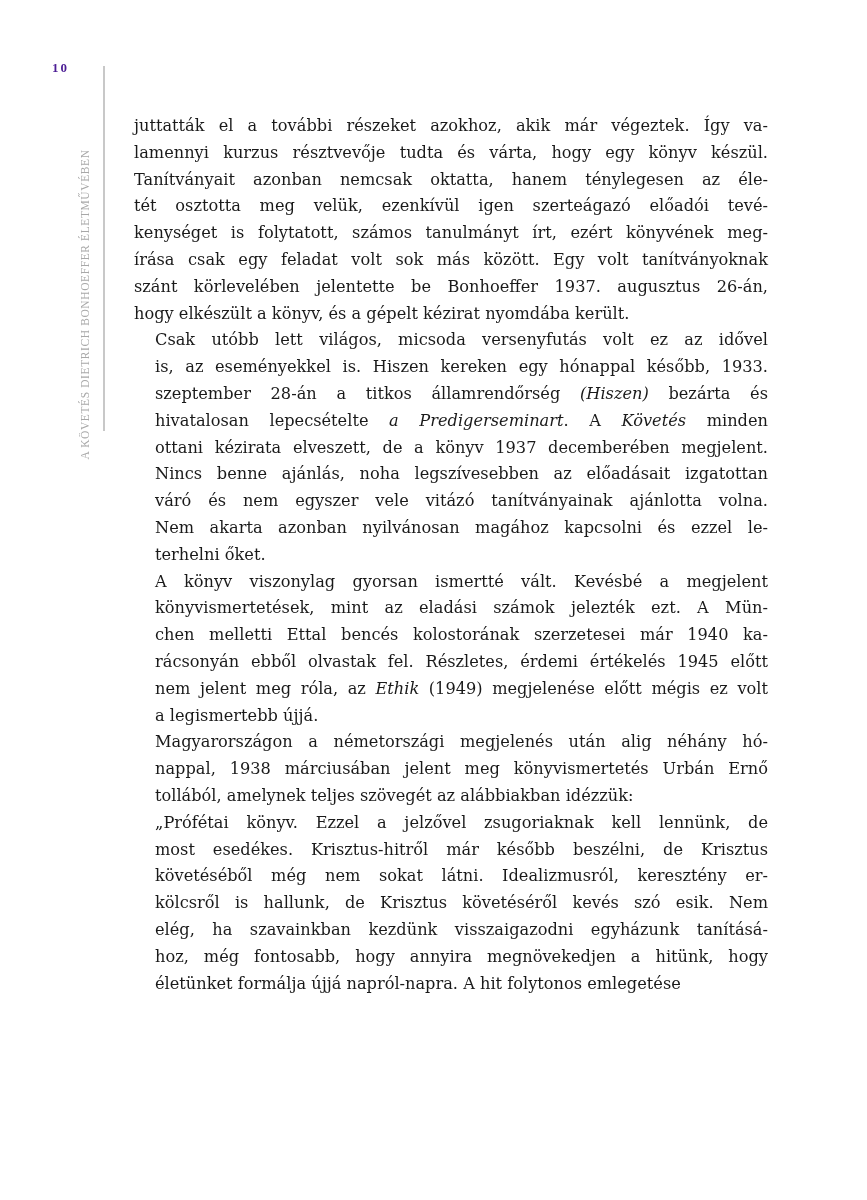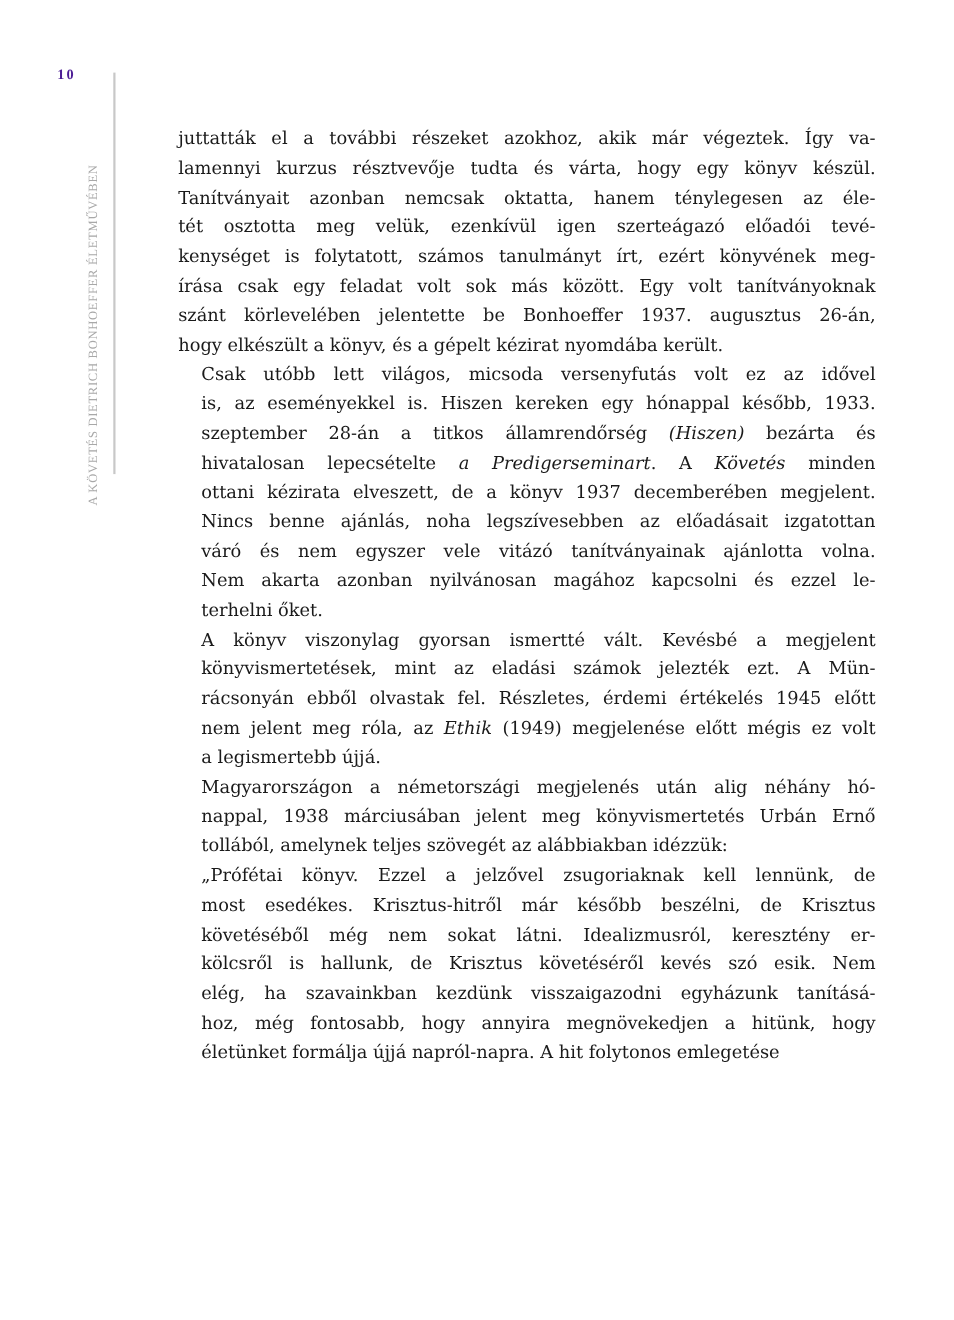--- a/index.html
+++ b/index.html
@@ -17,21 +17,20 @@
     position: absolute; left: 79px; top: 492px;
     transform-origin: 0 0; transform: rotate(-90deg);
     font-family: "Liberation Serif", serif; font-size: 11.5px; color: #a8a8a8;
     letter-spacing: 0.6px; white-space: nowrap; width: 375px; text-align: center;
   }
   .body-text {
     position: absolute; left: 134px; top: 113px; width: 634px;
     font-family: "DejaVu Serif", serif; font-size: 16.2px; line-height: 26.8px;
     color: #1a1a1a; text-align: justify; hyphens: manual;
     font-weight: 300;
-    margin-left: 28px;
   }
   .body-text p { margin: 0; text-indent: 21px; }
   .body-text p.first { text-indent: 0; }
   .line { display: block; text-align: justify; text-align-last: justify; white-space: nowrap; }
   .line.last { text-align-last: left; }
   em { font-style: italic; }
 </style>
 </head>
 <body>
 
@@ -57,20 +56,21 @@
       <span class="line">hivatalosan lepecsételte <em>a Predigerseminart</em>. A <em>Követés</em> minden</span>
       <span class="line">ottani kézirata elveszett, de a könyv 1937 decemberében megjelent.</span>
       <span class="line">Nincs benne ajánlás, noha legszívesebben az előadásait izgatottan</span>
       <span class="line">váró és nem egyszer vele vitázó tanítványainak ajánlotta volna.</span>
       <span class="line">Nem akarta azonban nyilvánosan magához kapcsolni és ezzel le-</span>
       <span class="line last">terhelni őket.</span>
     </p>
   <p>
       <span class="line">A könyv viszonylag gyorsan ismertté vált. Kevésbé a megjelent</span>
       <span class="line">könyvismertetések, mint az eladási számok jelezték ezt. A Mün-</span>
+      <span class="line">chen melletti Ettal bencés kolostorának szerzetesei már 1940 ka-</span>
       <span class="line">rácsonyán ebből olvastak fel. Részletes, érdemi értékelés 1945 előtt</span>
       <span class="line">nem jelent meg róla, az <em>Ethik</em> (1949) megjelenése előtt mégis ez volt</span>
       <span class="line last">a legismertebb újjá.</span>
     </p>
   <p>
       <span class="line">Magyarországon a németországi megjelenés után alig néhány hó-</span>
       <span class="line">nappal, 1938 márciusában jelent meg könyvismertetés Urbán Ernő</span>
       <span class="line last">tollából, amelynek teljes szövegét az alábbiakban idézzük:</span>
     </p>
   <p>

